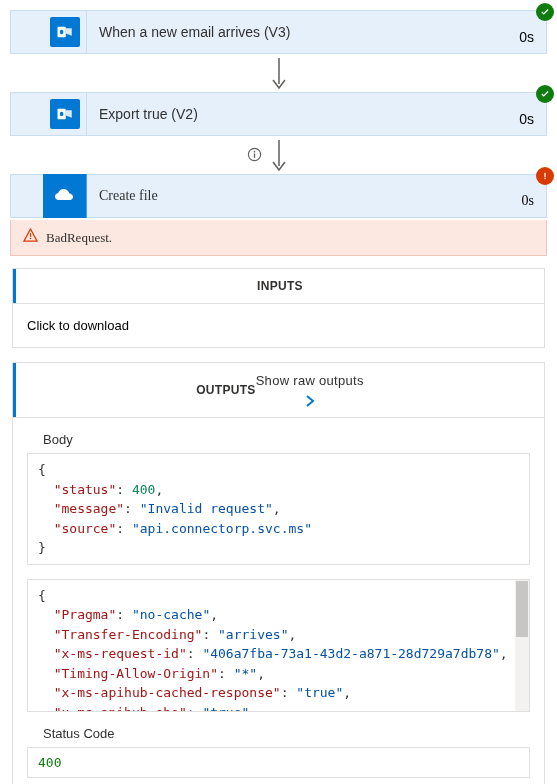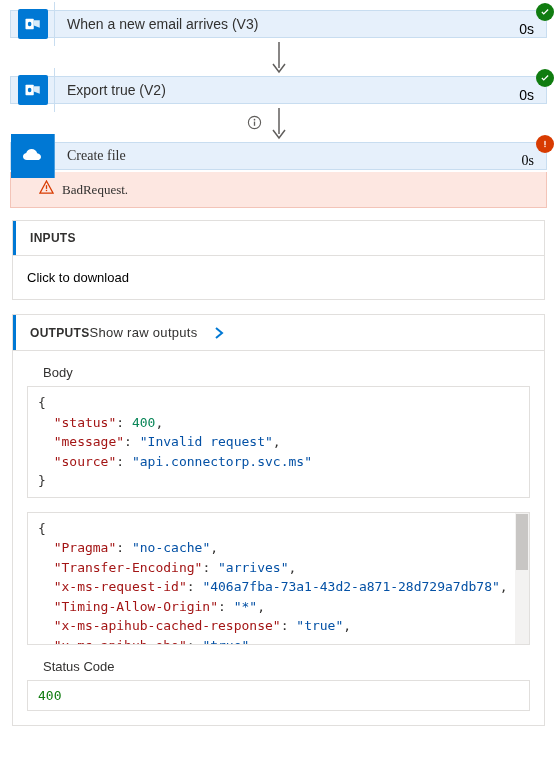--- a/index.html
+++ b/index.html
@@ -1,42 +1,42 @@
 <!DOCTYPE html>
 <html><head>
 <meta charset="utf-8">
 <style>
 * { box-sizing: border-box; margin: 0; padding: 0; }
 body { font-family: "Segoe UI", -apple-system, sans-serif; background: #fff; width: 557px; padding: 10px 10px 10px 10px; font-size: 13px; color: #323130; }
 
-.step-bar { position: relative; display: flex; align-items: center; height: 28px; border: 1px solid #c8ddf0; background: #e6f0fb; margin-bottom: 2px; }
+.step-bar { position: relative; display: flex; align-items: center; height: 44px; border: 1px solid #c8ddf0; background: #e6f0fb; margin-bottom: 2px; padding-left: 32px; }
 .step-icon-box { width: 44px; height: 44px; display: flex; align-items: center; justify-content: center; border-right: 1px solid #c8ddf0; }
 .step-title { flex: 1; padding-left: 12px; font-size: 14px; color: #323130; }
 .step-duration { padding: 0 12px; color: #000000; font-size: 14px; margin-top: 9px; }
 .status-badge { position: absolute; top: -8px; right: -8px; width: 18px; height: 18px; border-radius: 50%; display: flex; align-items: center; justify-content: center; }
 .status-success { background: #107c10; }
 .status-error { background: #d83b01; }
 .status-badge svg { width: 10px; height: 10px; }
 
 .outlook-icon { background: #0078d4; width: 30px; height: 30px; display:flex; align-items:center; justify-content:center; border-radius:2px;}
 .onedrive-icon { width: 30px; height: 30px; display:flex; align-items:center; justify-content:center; }
 
 .arrow-down { display: flex; justify-content: center; align-items: center; height: 36px; position: relative; }
 .arrow-down svg { color: #605e5c; }
 .info-icon { position: absolute; left: calc(50% - 32px); top: 50%; transform: translateY(-50%); }
 
-.error-banner { display: flex; align-items: center; background: #fde7e1; border: 1px solid #f3c4b8; border-top: none; padding: 8px 28px; font-size: 13px; }
+.error-banner { display: flex; align-items: center; background: #fde7e1; border: 1px solid #f3c4b8; border-top: none; padding: 8px 12px; font-size: 13px; }
 .error-banner .warn-icon { color: #d83b01; margin-right: 8px; }
 
 .panel { border: 1px solid #e1dfdd; margin: 12px 2px 14px 2px; }
-.panel-header { display: flex; align-items: center; justify-content: flex-start; padding: 10px 14px; border-left: 3px solid #0078d4; font-size: 12px; font-weight: 600; color: #323130; letter-spacing: 0.3px; }
+.panel-header { display: flex; align-items: center; justify-content: center; padding: 10px 14px; border-left: 3px solid #0078d4; font-size: 12px; font-weight: 600; color: #323130; letter-spacing: 0.3px; }
 .panel-body { padding: 14px; border-top: 1px solid #e1dfdd; }
 .link { color: #000000; font-size: 13px; cursor: pointer; }
 
-.show-raw { display: flex; align-items: center; color: #323130; font-weight: 400; font-size: 13px; gap: 16px; cursor: pointer; }
+.show-raw { display: flex; align-items: center; color: #323130; font-weight: 400; font-size: 13px; gap: 7px; cursor: pointer; flex-direction: column; }
 .show-raw svg { color: #0078d4; }
 .code-box { border: 1px solid #e1dfdd; padding: 6px 10px 6px 10px; font-family: "Consolas", monospace; font-size: 13px; line-height: 1.5; background: #fff; position: relative; overflow: hidden; }
 .headers-box { height: 133px; overflow-y: auto; }
 .scrollbar-fake { position: absolute; right: 0; top: 0; bottom: 0; width: 14px; background: #f3f2f1; }
 .scrollbar-thumb { position: absolute; right: 1px; top: 1px; width: 12px; height: 56px; background: #c8c6c4; }
 
 .value-box { border: 1px solid #e1dfdd; padding: 7px 10px; font-size: 13px; color: #107c10; font-family: "Consolas", monospace; }
 
 
 .punc { color: #323130; }

